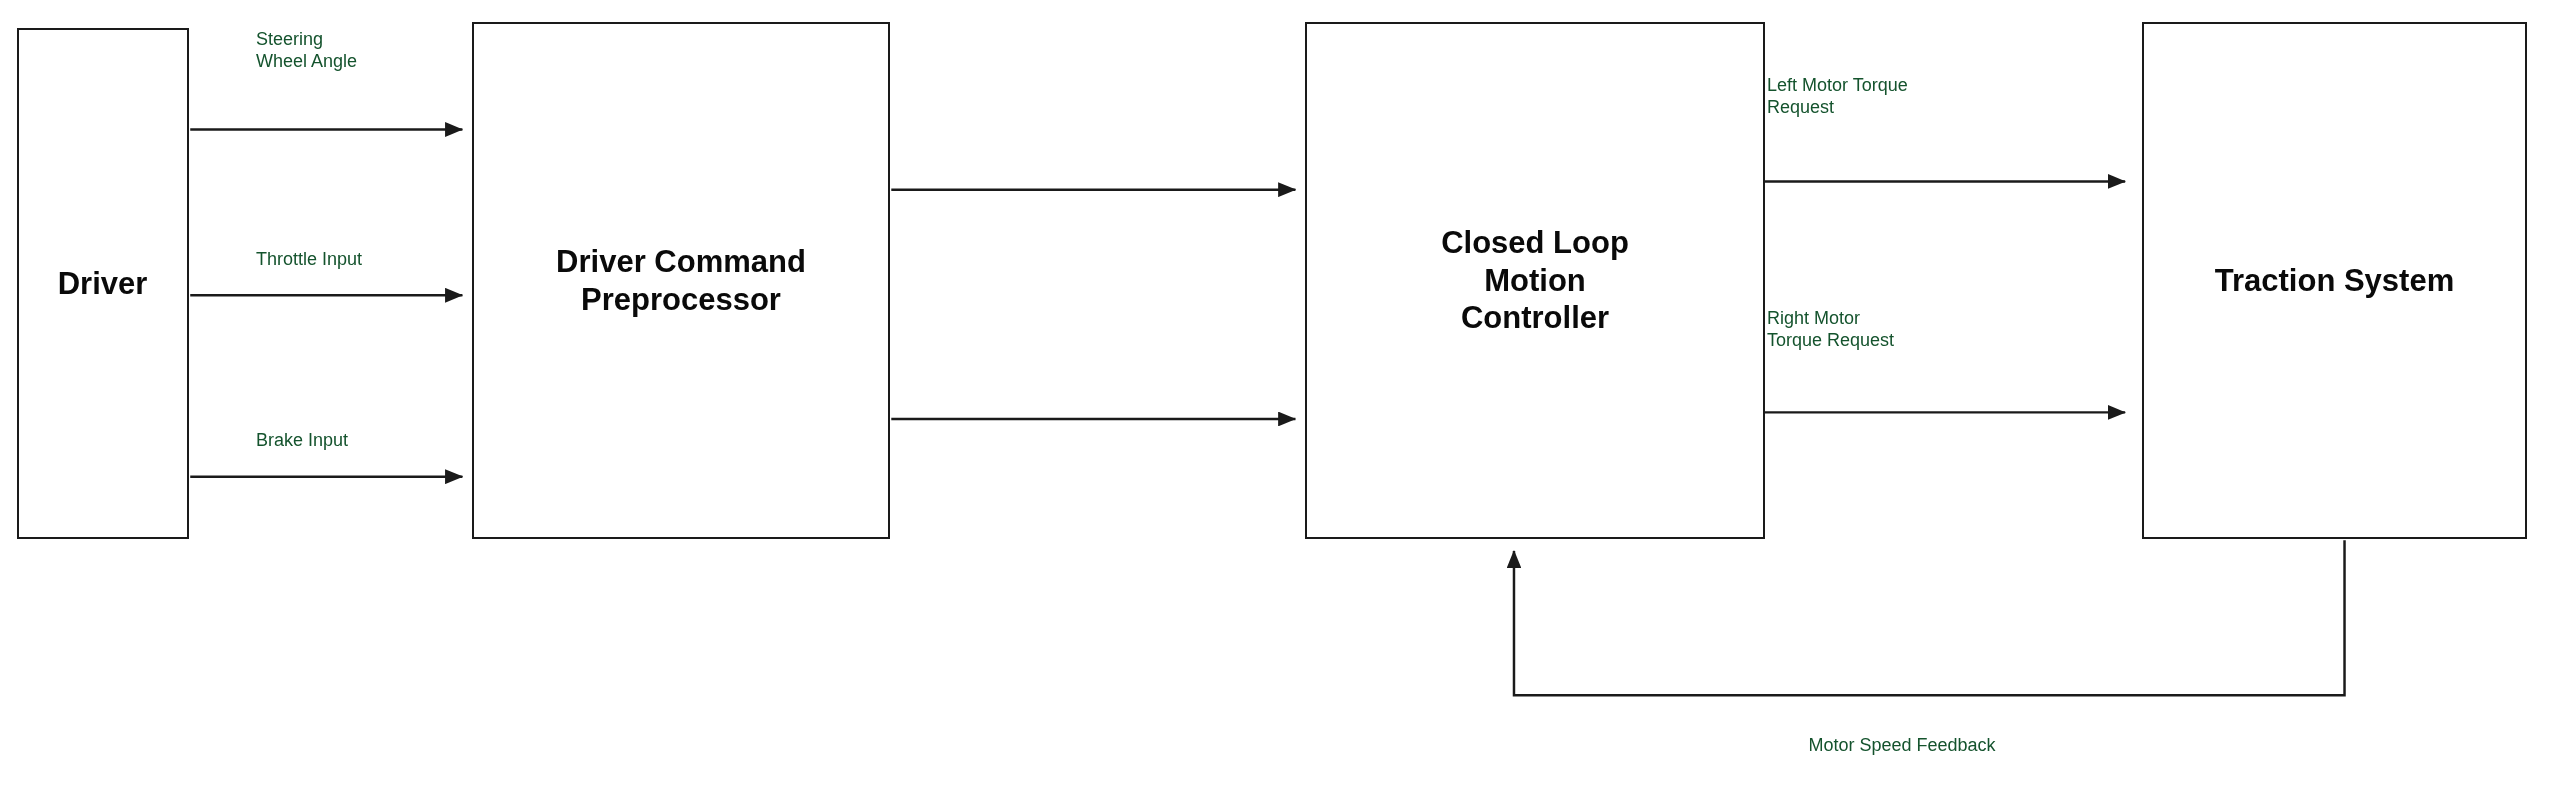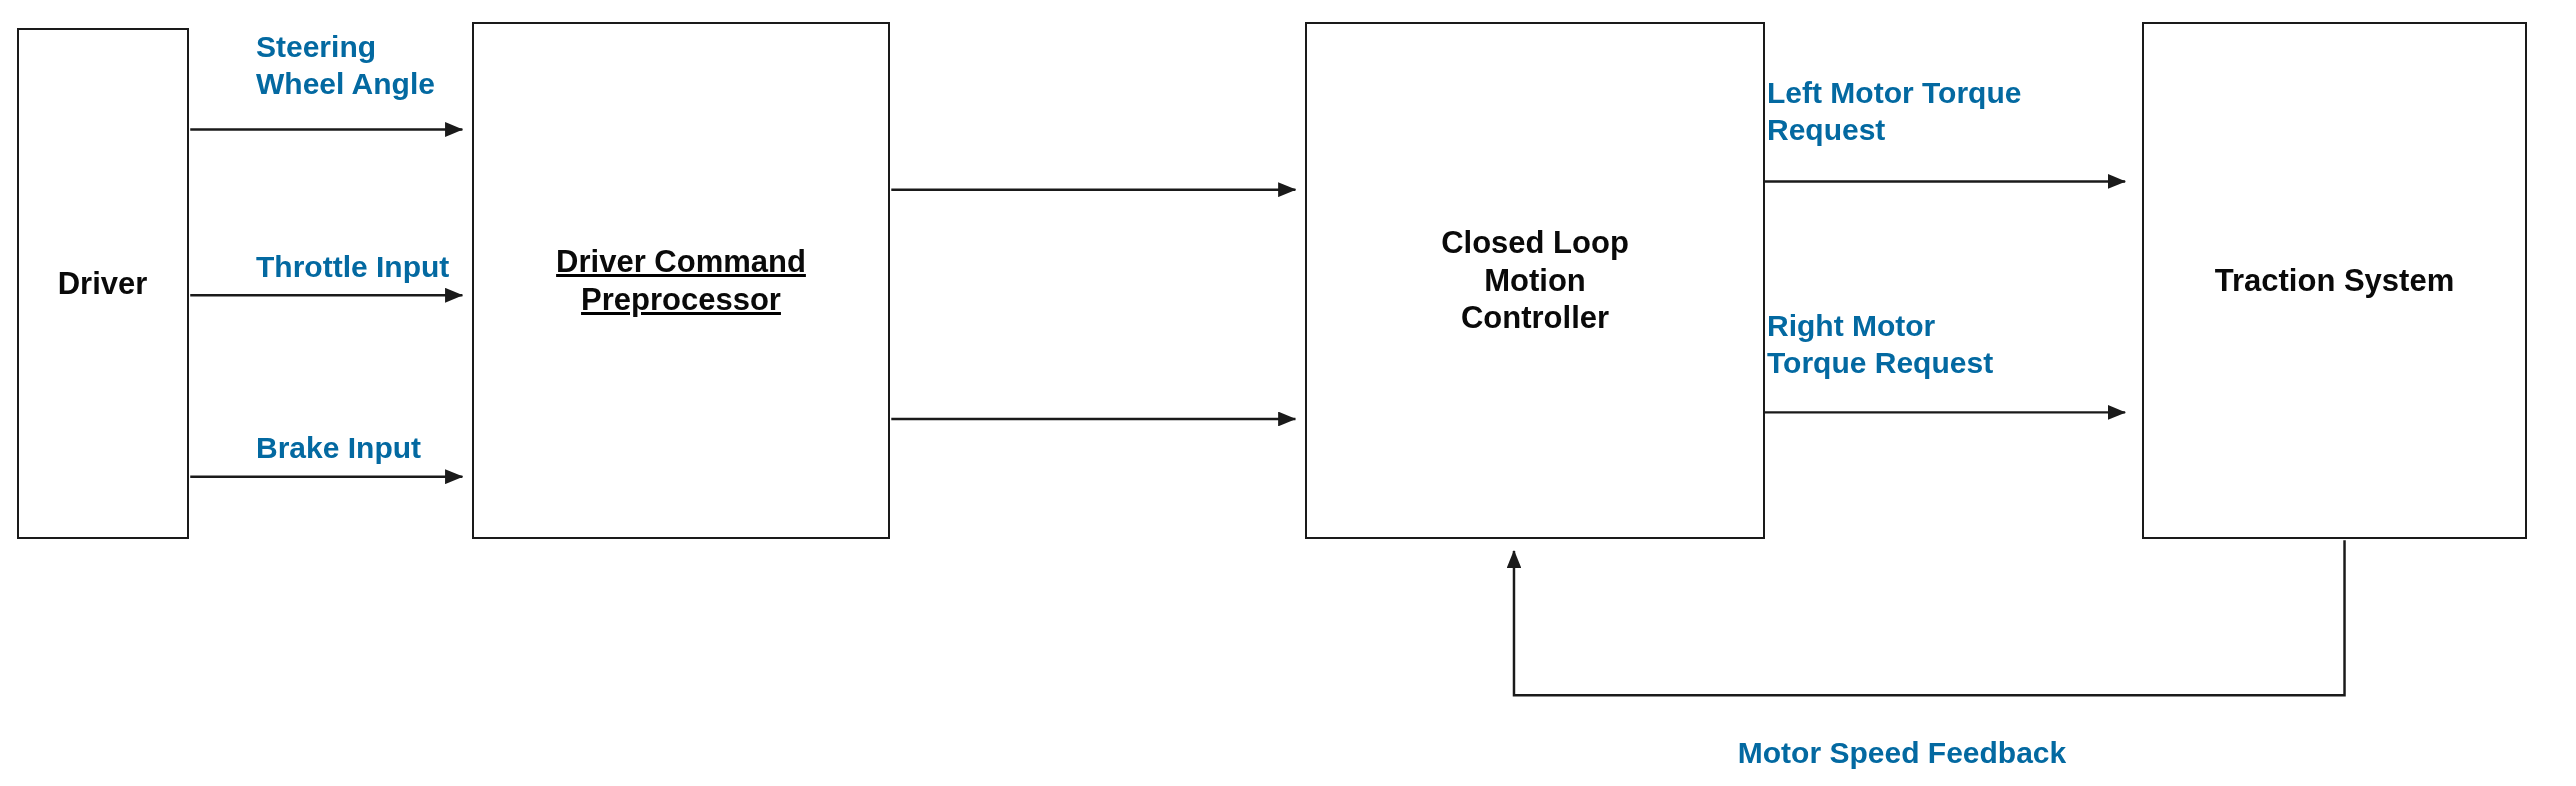--- a/index.html
+++ b/index.html
@@ -39,24 +39,24 @@
     font-size: 31px;
     line-height: 1.22;
     color: #0a0a0a;
     text-align: center;
     white-space: pre-line;
     padding: 0 8.3px;
   }
   .edge-label {
     position: absolute;
     font-family: "Liberation Sans", sans-serif;
-    font-weight: bold;
-    font-size: 30px;
+    font-weight: normal;
+    font-size: 18px;
     line-height: 1.24;
-    color: #0369a1;
+    color: #14532d;
     white-space: pre-line;
   }
   .edge-label.center {
     text-align: center;
     transform: translateX(-50%);
   }
 </style>
 </head>
 <body>
 
@@ -86,21 +86,21 @@
 
     <line x1="2090" y1="500" x2="2576" y2="500" stroke="#1a1a1a" stroke-width="3" marker-end="url(#arrowhead-big)"></line>
 
     <path d="M 2842 655 L 2842 843 L 1835 843 L 1835 668" fill="none" stroke="#1a1a1a" stroke-width="3" marker-end="url(#arrowhead-big)"></path>
   </svg>
 
   <div class="node-box" style="left:16.5px; top:28px; width:172px; height:511px;">
     <span class="node-label">Driver</span>
   </div>
 
-  <div class="node-box" style="left:472px; top:22px; width:418px; height:517px;text-decoration:underline;">
+  <div class="node-box" style="left:472px; top:22px; width:418px; height:517px;">
     <span class="node-label">Driver Command
 Preprocessor</span>
   </div>
 
   <div class="node-box" style="left:1305px; top:22px; width:460px; height:517px;">
     <span class="node-label">Closed Loop
 Motion
 Controller</span>
   </div>
 

